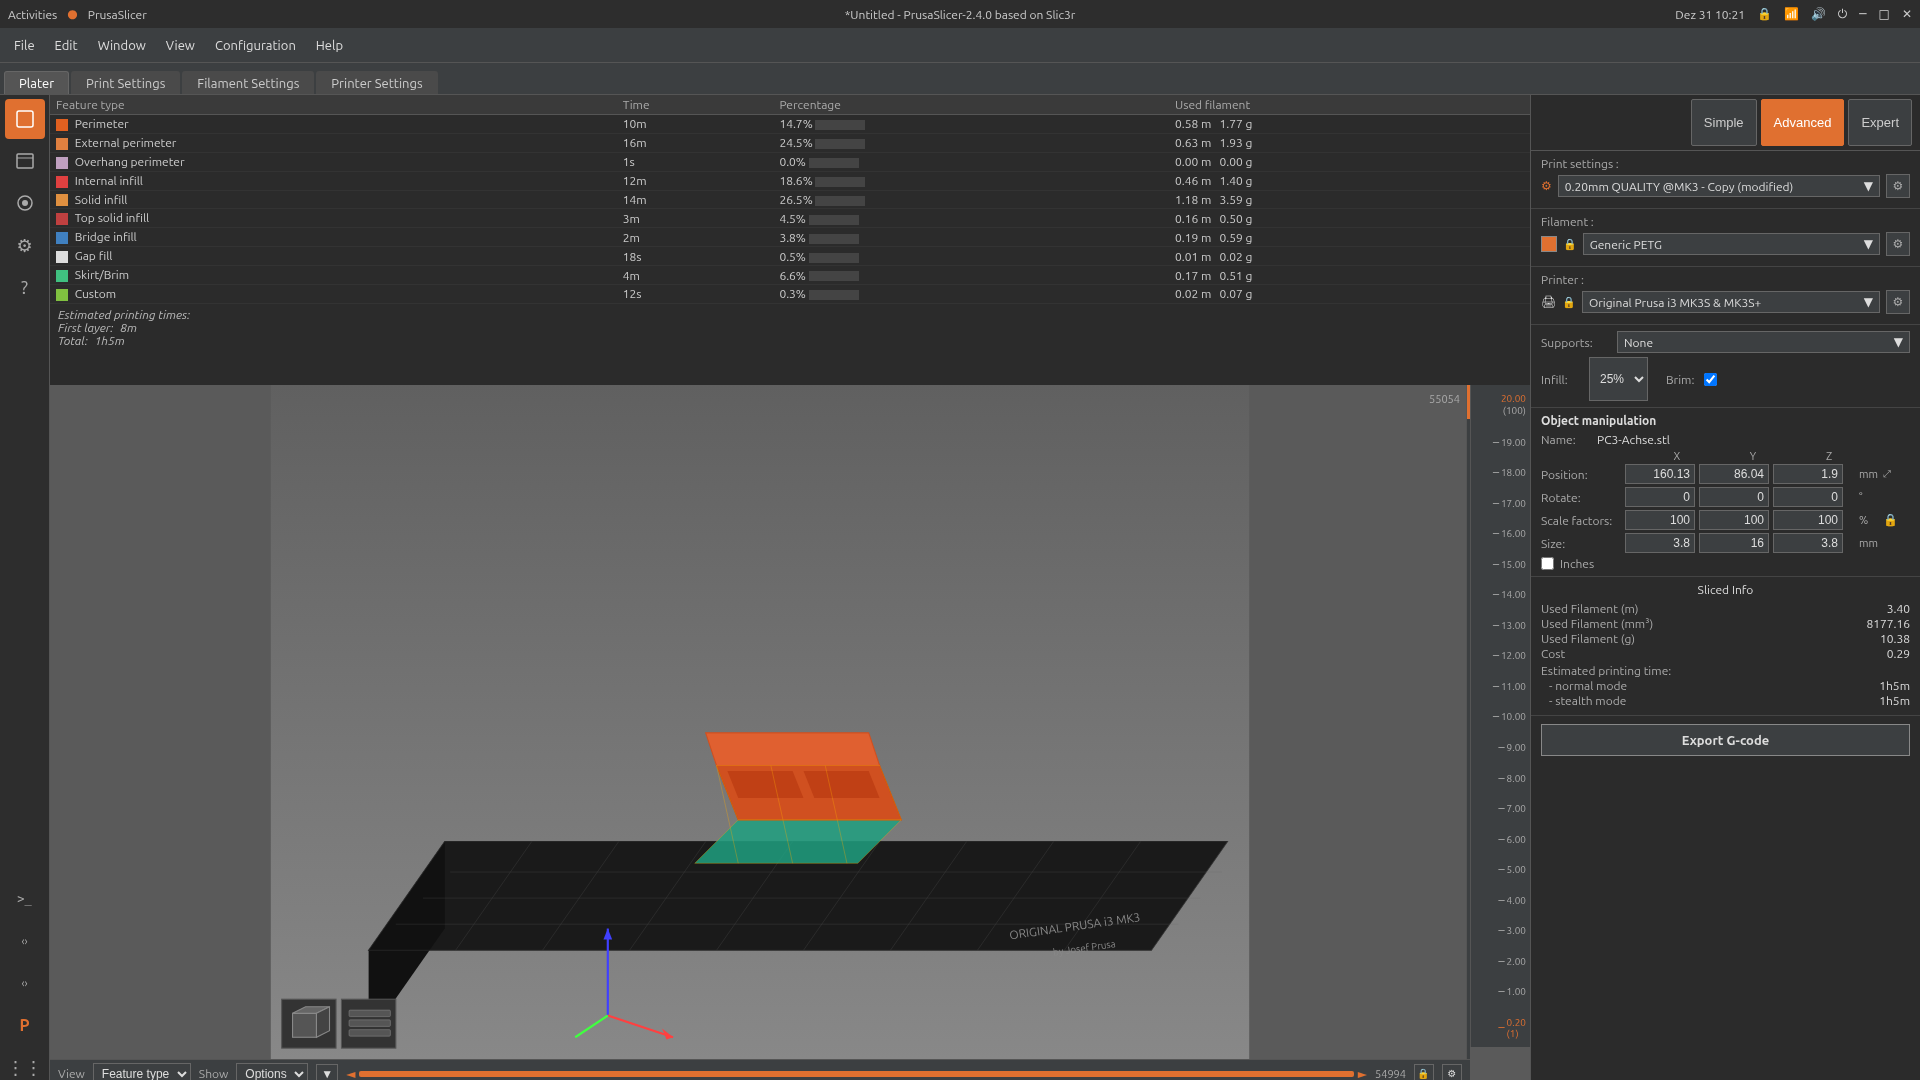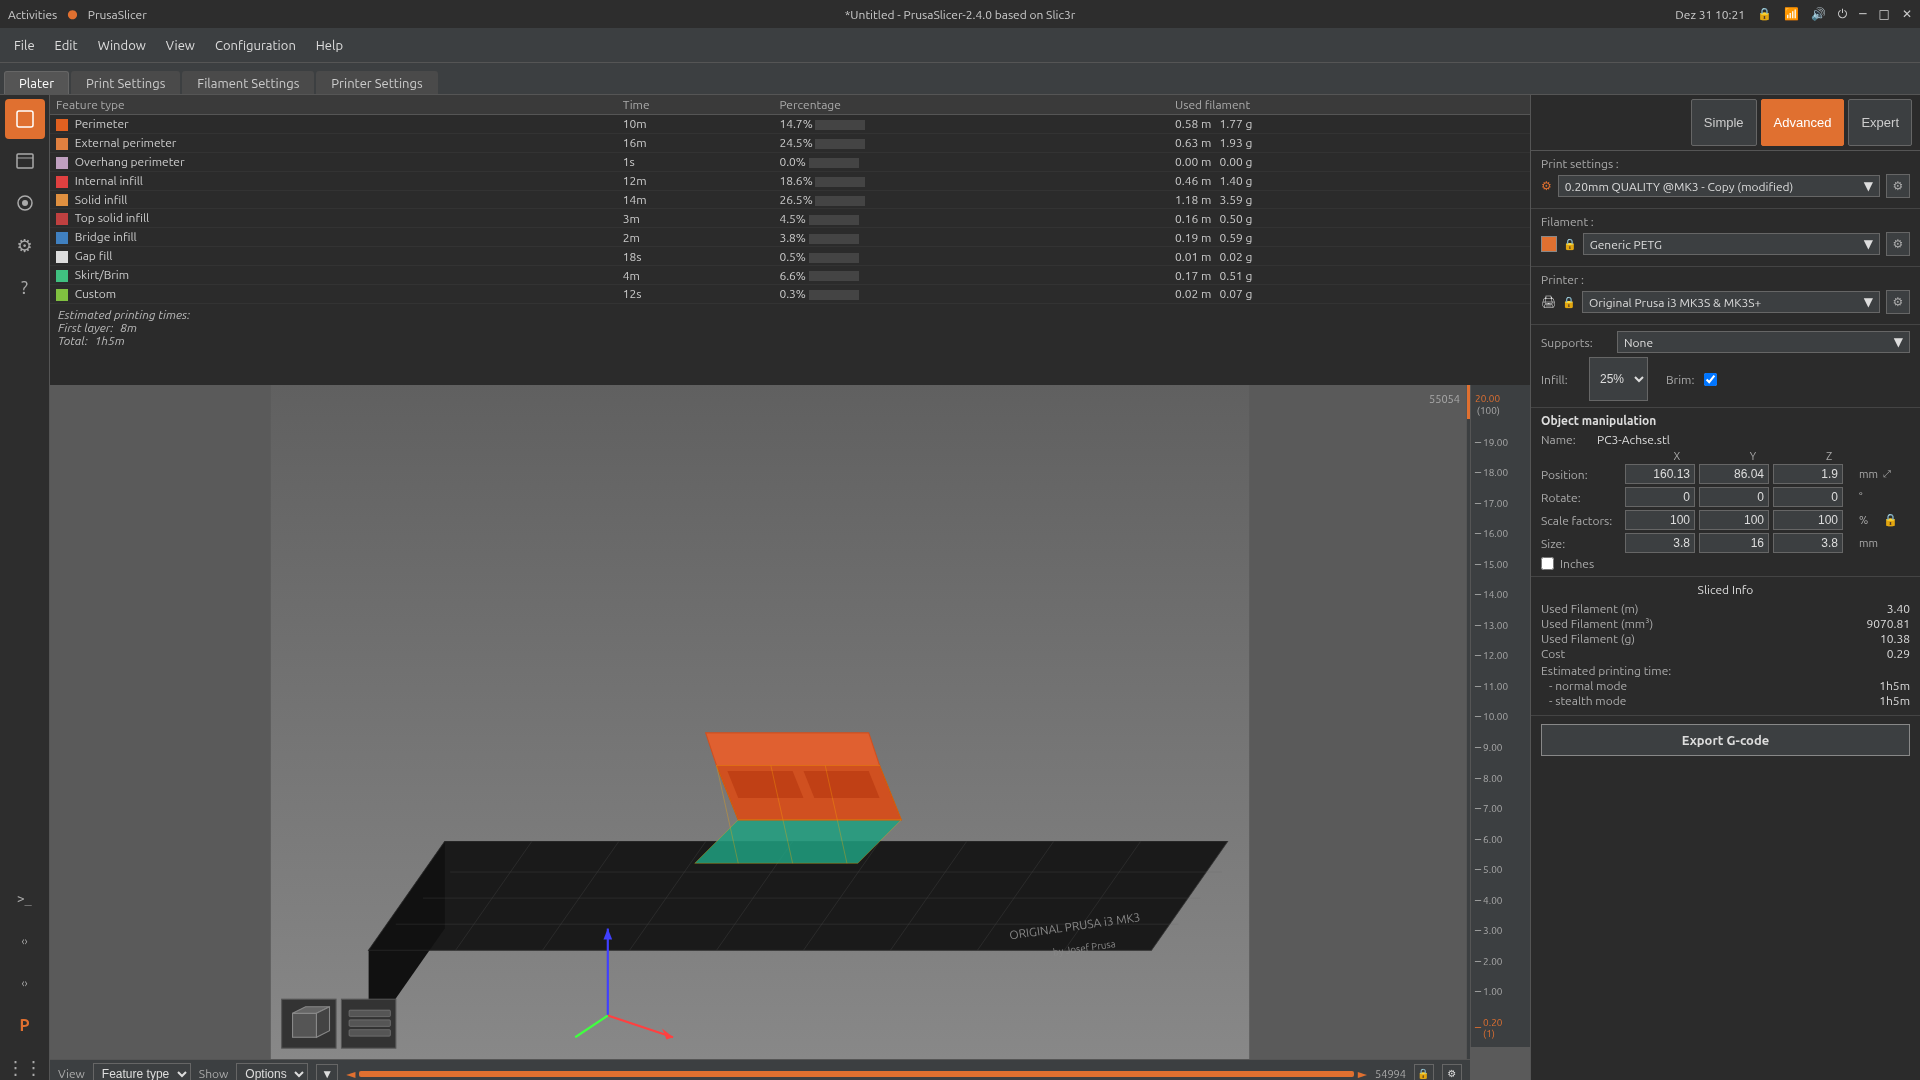--- a/index.html
+++ b/index.html
@@ -39,21 +39,21 @@
     .color-box { width: 12px; height: 12px; display: inline-block; margin-right: 4px; vertical-align: middle; }
     .bar-container { width: 50px; height: 10px; background: #444; display: inline-block; vertical-align: middle; }
     .bar-fill { height: 100%; }
     #summary { padding: 4px 8px; font-size: 12px; color: #bbb; }
     #summary div { margin: 0 0; font-style: italic; }
 
     
     #viewport { flex: 1; position: relative; background: #5a5a5a; overflow: hidden; display: flex; align-items: center; justify-content: center; }
 
     
-    #ruler-right { position: absolute; right: 0; top: 0; bottom: 40px; width: 60px; background: #3c3f41; border-left: 1px solid #555; display: flex; flex-direction: column; justify-content: space-between; padding: 8px 4px; font-size: 10px; color: #aaa; align-items: flex-start; }
+    #ruler-right { position: absolute; right: 0; top: 0; bottom: 40px; width: 60px; background: #3c3f41; border-left: 1px solid #555; display: flex; flex-direction: column; justify-content: space-between; padding: 8px 4px; font-size: 10px; color: #aaa; align-items: flex-end; }
     .ruler-tick { display: flex; align-items: center; gap: 2px; }
 
     
     #right-panel { width: 390px; background: #2b2b2b; border-left: 1px solid #555; display: flex; flex-direction: column; overflow-y: auto; font-size: 12px; }
     #right-panel-top { padding: 4px 8px; border-bottom: 1px solid #555; display: flex; justify-content: flex-end; gap: 4px; }
     .view-btn { padding: 15px 12px; background: #3c3f41; border: 1px solid #666; color: #ccc; cursor: pointer; font-size: 13px; border-radius: 2px; }
     .view-btn.active { background: #e07030; color: #fff; border-color: #e07030; }
     .section { padding: 6px 10px; border-bottom: 1px solid #444; }
     .section-label { color: #aaa; margin-bottom: 4px; font-size: 12px; }
     .field-row { display: flex; align-items: center; margin-bottom: 4px; gap: 6px; }
@@ -648,21 +648,21 @@
     </div>
 
     <div class="section">
       <div style="font-weight:normal;margin-bottom:6px;color:#ddd;text-align:center;">Sliced Info</div>
       <div class="sliced-row">
         <span style="color:#aaa;">Used Filament (m)</span>
         <span class="sliced-value">3.40</span>
       </div>
       <div class="sliced-row">
         <span style="color:#aaa;">Used Filament (mm³)</span>
-        <span class="sliced-value">9070.81</span>
+        <span class="sliced-value">8177.16</span>
       </div>
       <div class="sliced-row">
         <span style="color:#aaa;">Used Filament (g)</span>
         <span class="sliced-value">10.38</span>
       </div>
       <div class="sliced-row">
         <span style="color:#aaa;text-align:right;">Cost</span>
         <span class="sliced-value">0.29</span>
       </div>
       <div class="sliced-row" style="margin-top:4px;">

